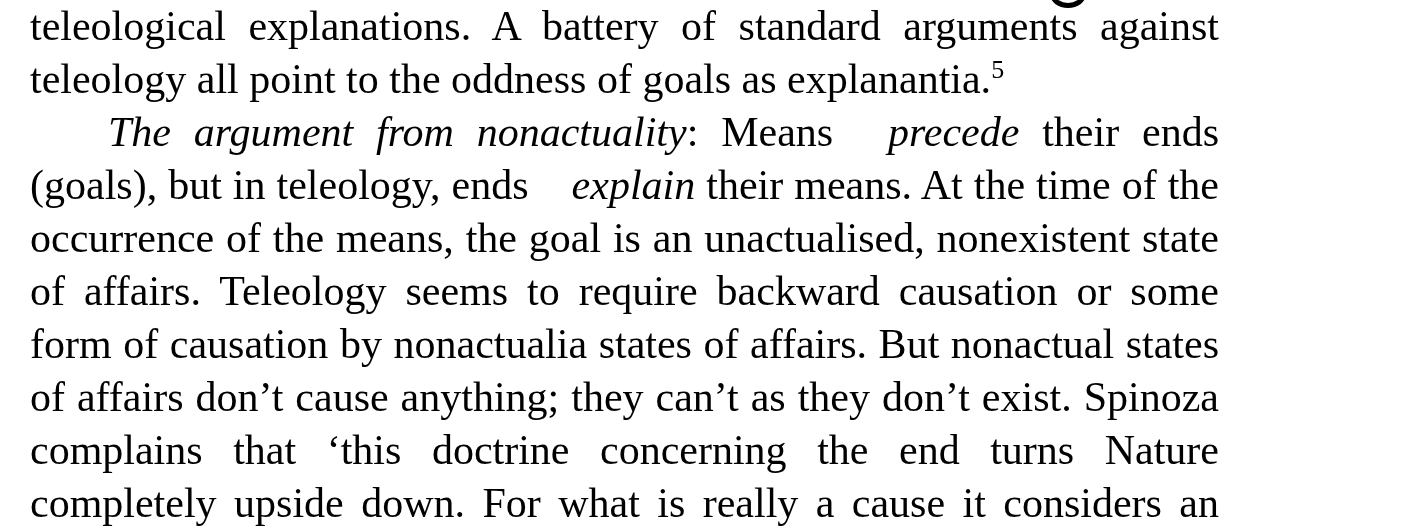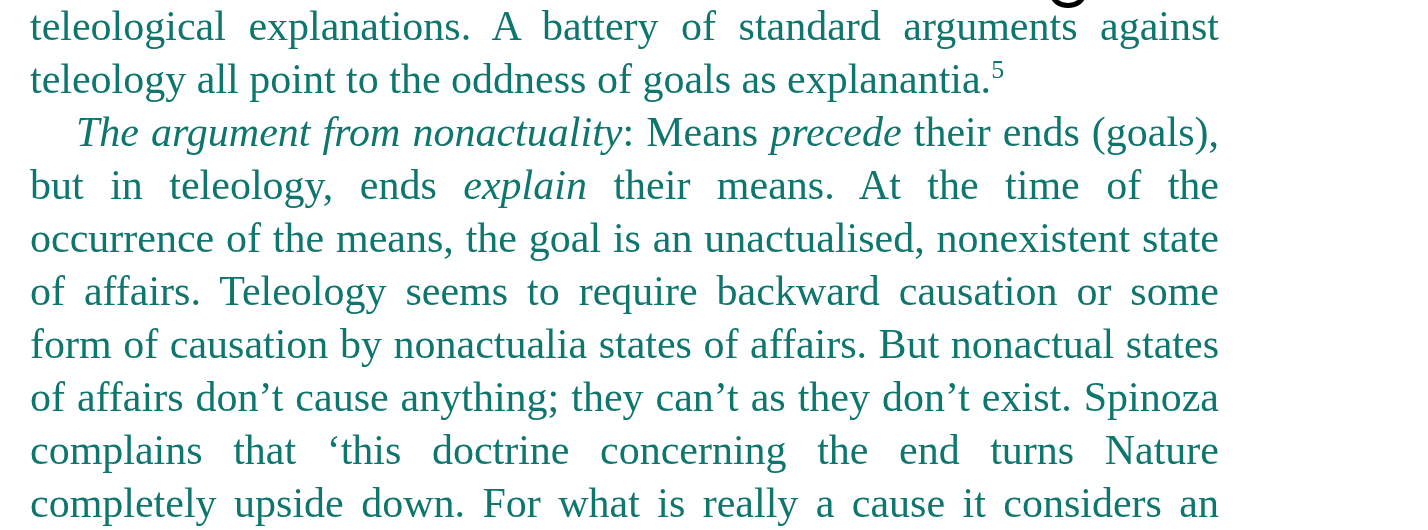--- a/index.html
+++ b/index.html
@@ -6,36 +6,36 @@
     margin: 0;
     padding: 0;
     background: #ffffff;
   }
   .page {
     position: relative;
     width: 1252px;
     height: 530px;
     overflow: hidden;
     background: #ffffff;
-    color: #0f766e;
+    color: #000000;
     font-family: "Liberation Serif", "DejaVu Serif", serif;
     font-size: 42px;
     line-height: 53px;
   }
   .text-block {
     padding: 0 33px 0 30px;
   }
   p.para {
     margin: 0;
     text-align: justify;
   }
   p.para.indent {
     text-indent: 46px;
   }
-  .ital { font-style: italic; }
+  .ital { font-style: italic; margin-left: 32px; }
   sup.fn {
     font-size: 0.62em;
     line-height: 0;
     vertical-align: super;
   }
   
   .frag {
     position: absolute;
     width: 26px;
     height: 18px;

